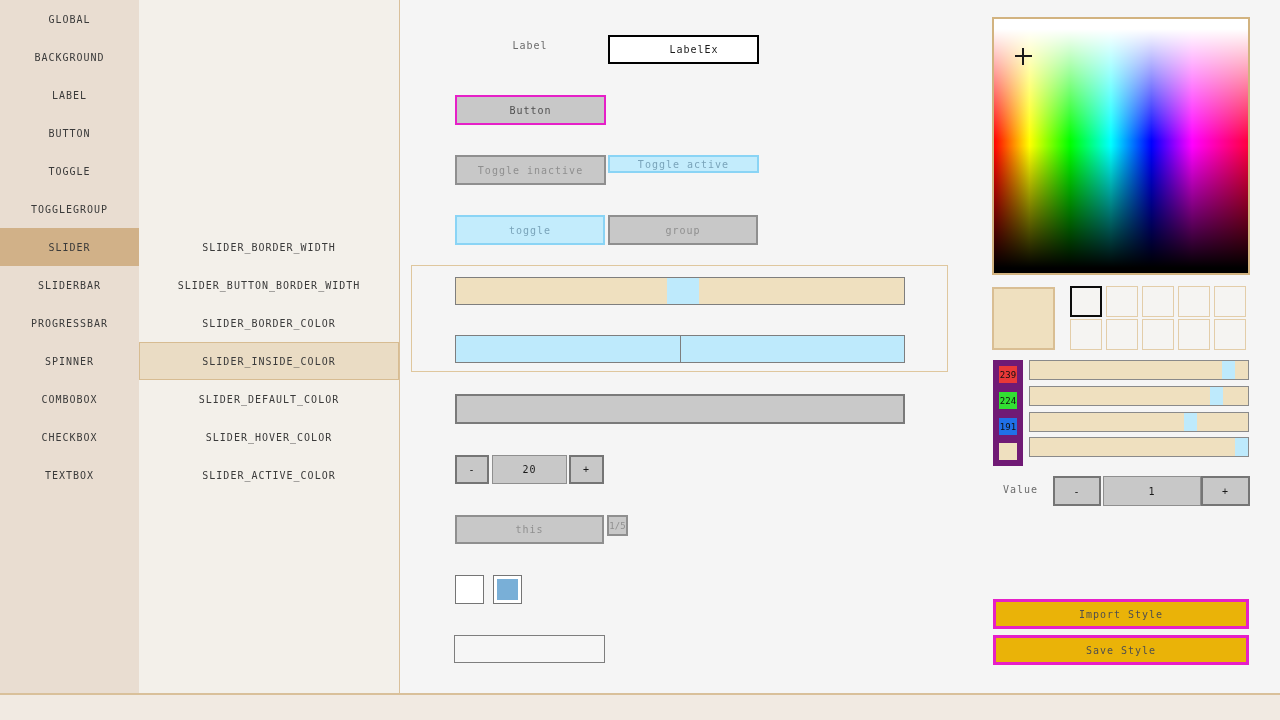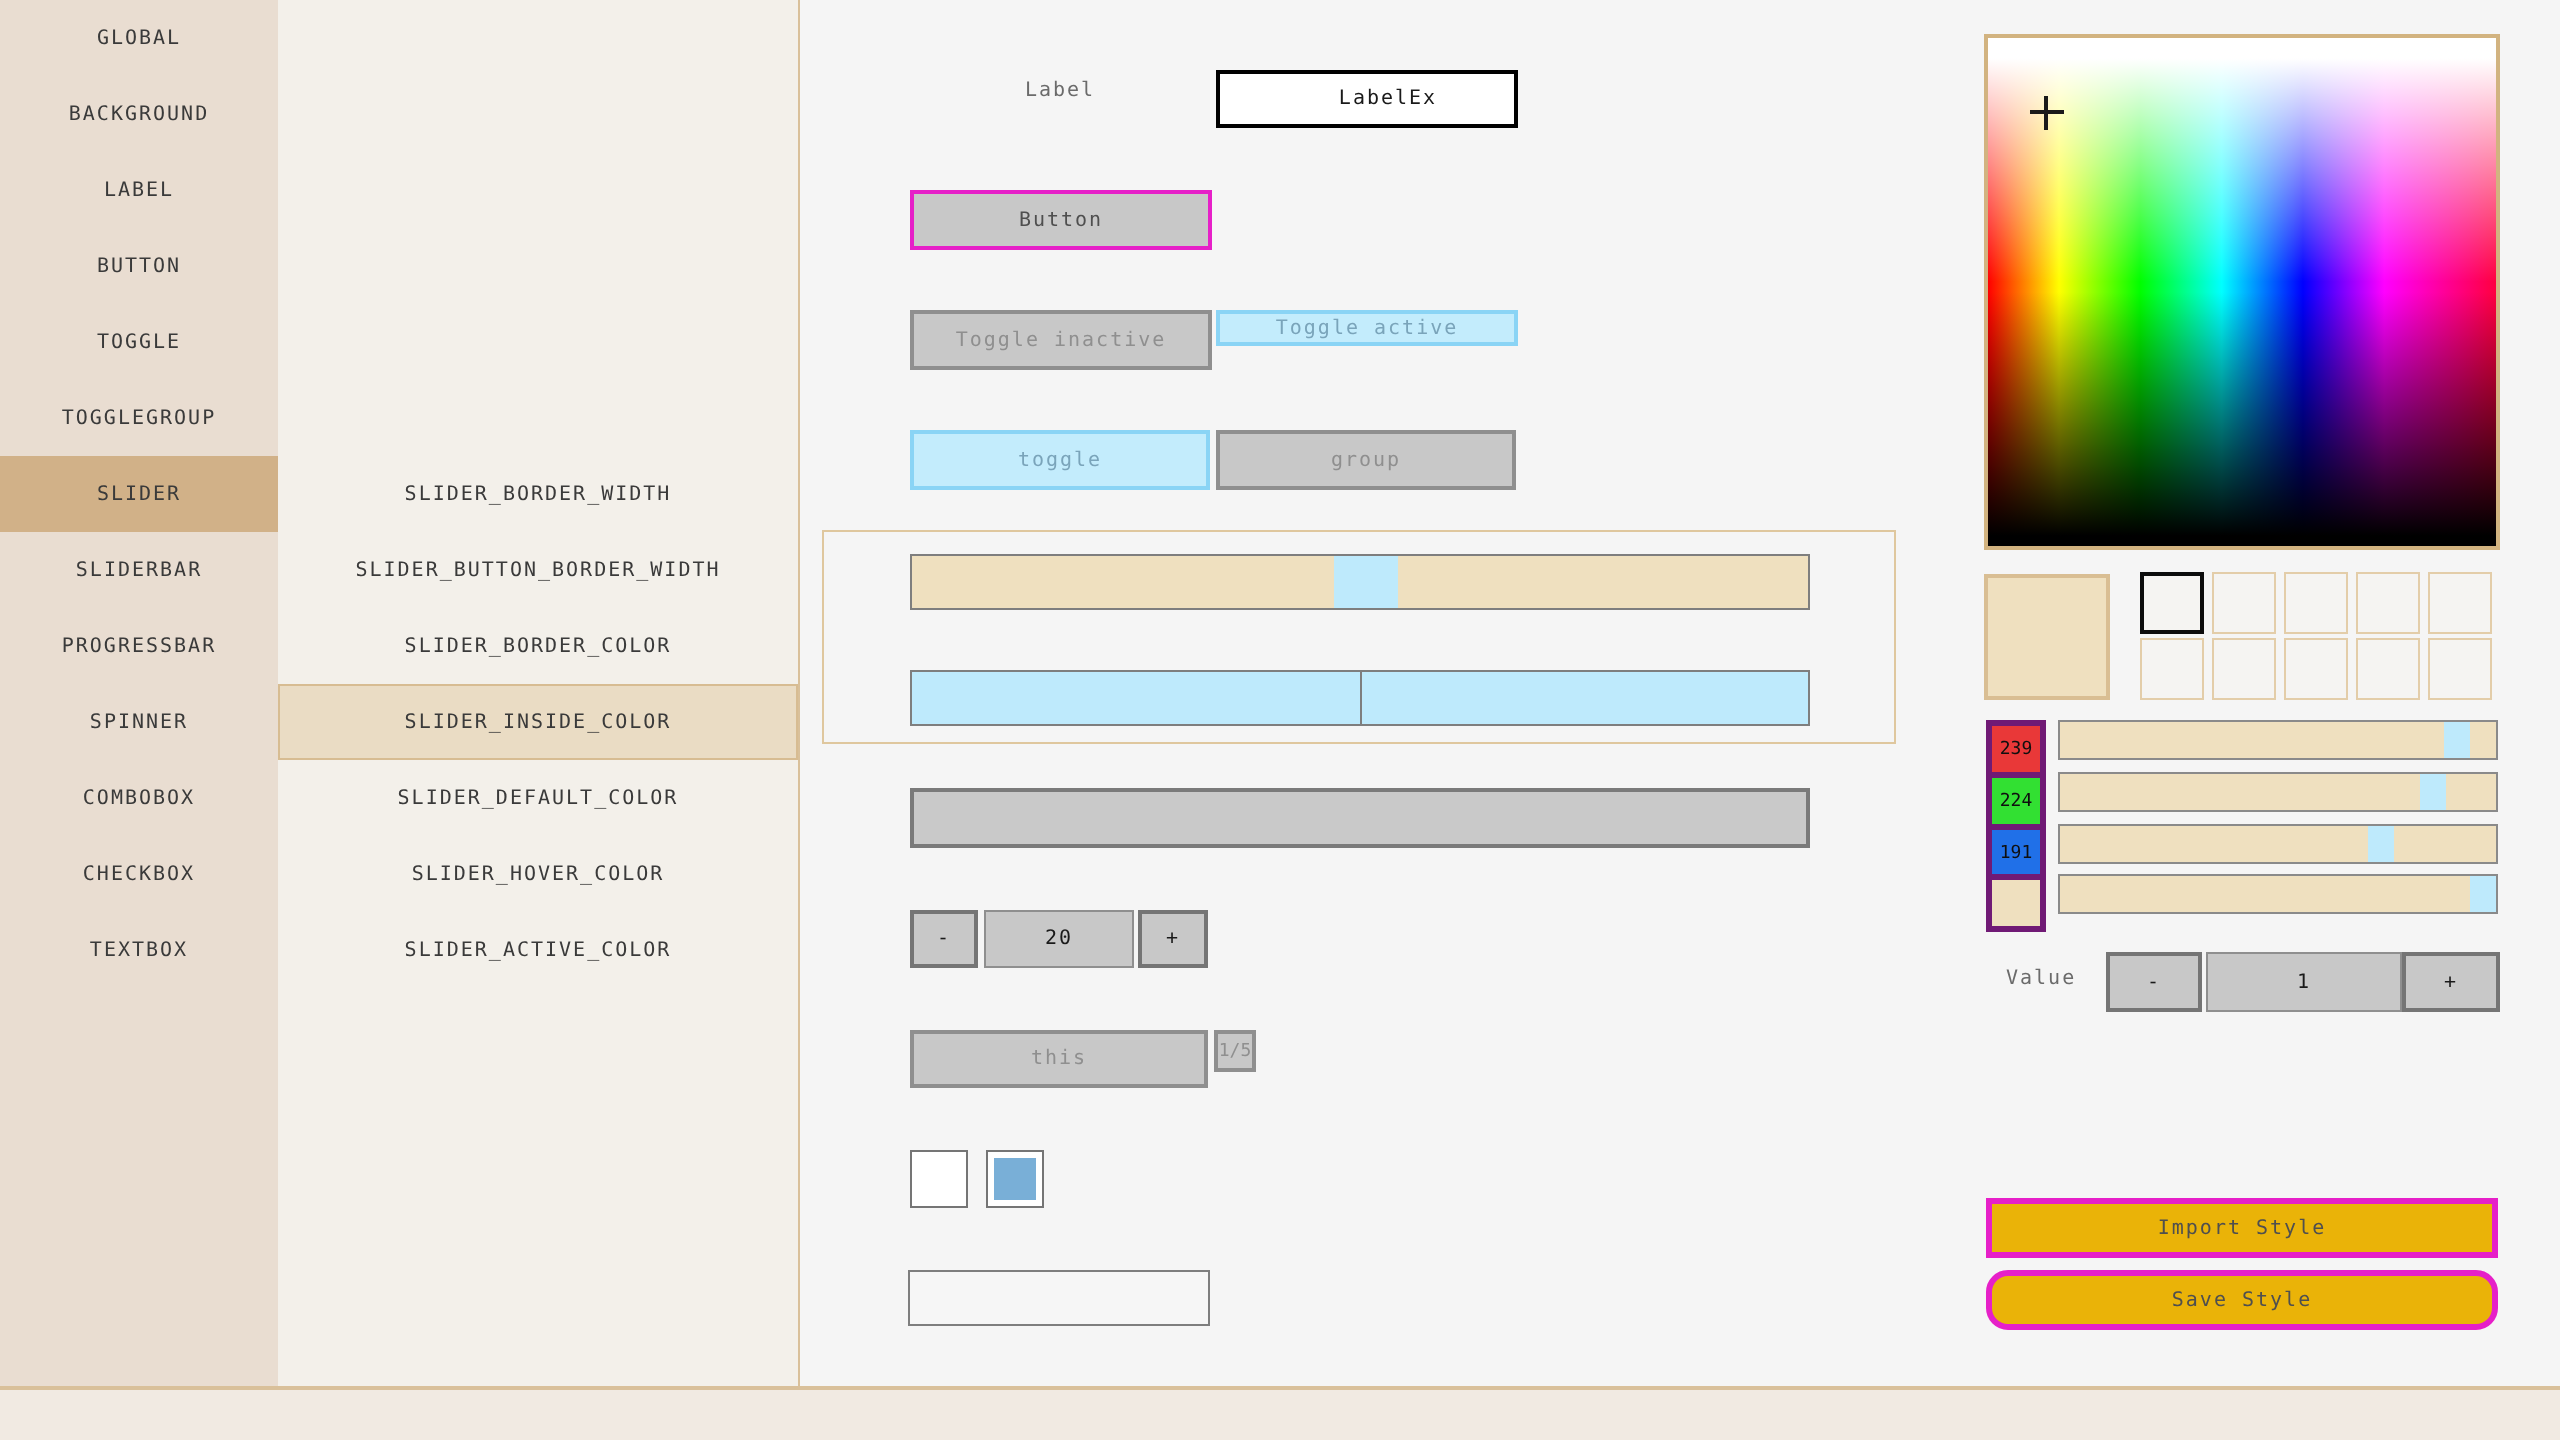--- a/index.html
+++ b/index.html
@@ -91,34 +91,34 @@
   #crosshair::after  { content:""; position:absolute; left:7px; top:0; width:2px; height:17px; background:#1a1a1a; }
 
   #cur-color { left:30px; top:287px; width:63px; height:63px; background:#efe0bf; border:2px solid #d9be93; }
 
   #swatches { left:108px; top:286px; width:182px; display:flex; flex-wrap:wrap; gap:2px 4px; }
   .swatch { width:32px; height:31px; background:#f5f4f2; border:1px solid #e3cda9; }
   .swatch.sel { border:2px solid #0c0c0c; }
 
   .chan-box {
     position:absolute; left:31px; width:30px; height:29px;
-    border:3px solid #701a75; display:flex; align-items:center; justify-content:center;
+    border:6px solid #701a75; display:flex; align-items:center; justify-content:center;
     font-size:9px; letter-spacing:0; color:#0f0f0f;
   }
   .chan-slider { position:absolute; left:67px; width:220px; height:20px; background:#efe0bf; border:1px solid #8a8a8a; }
   .chan-handle { position:absolute; top:0; width:13px; height:18px; background:#beeafc; }
 
   #value-label { left:41px; top:484px; color:#6b6b6b; }
   #val-minus { left:91px;  top:476px; width:48px; height:30px; }
   #val-box   { left:141px; top:476px; width:98px; height:30px; background:#c8c8c8; border:1px solid #8f8f8f; color:#1a1a1a; }
   #val-plus  { left:239px; top:476px; width:49px; height:30px; }
 
   .style-btn { left:31px; width:256px; height:30px; background:#eab308; border:3px solid #e620c8; color:#4f4f4f; cursor:pointer; }
   #btn-import { top:599px; }
-  #btn-save   { top:635px;border-radius:11px; }
+  #btn-save   { top:635px; }
 </style>
 </head>
 <body>
 
 <div id="sidebar" class="abs">
   <div class="side-item" style="top:0">GLOBAL</div>
   <div class="side-item" style="top:38px">BACKGROUND</div>
   <div class="side-item" style="top:76px">LABEL</div>
   <div class="side-item" style="top:114px">BUTTON</div>
   <div class="side-item" style="top:152px">TOGGLE</div>

